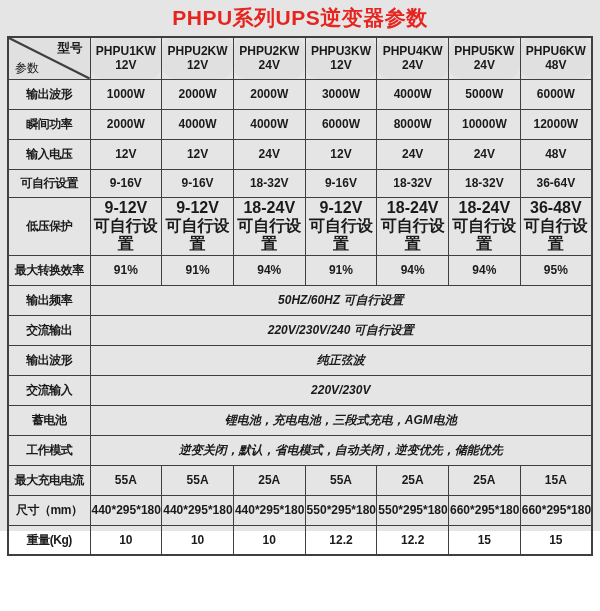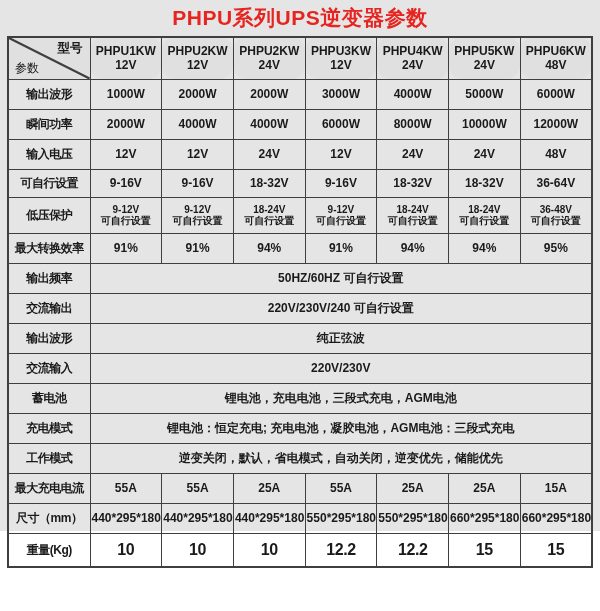--- a/index.html
+++ b/index.html
@@ -39,25 +39,25 @@
     line-height:1.2;
     white-space:pre-line;
     padding:1px 1px;
     overflow:hidden;
   }
   thead tr{height:42px;}
   th.model{font-size:11.5px;background:var(--header-bg);border-radius:14px;}
   tbody tr{height:30px;}
   tbody tr:nth-child(4){height:28px;}
   tbody tr:nth-child(5){height:36px;}
-  tbody tr:nth-child(5) td:not(.label){font-size:10px;line-height:1.15;text-align:center;}
+  tbody tr:nth-child(5) td:not(.label){font-size:16px;line-height:1.15;text-align:center;}
   tbody tr:nth-child(16),tbody tr:nth-child(17){height:34px;}
   tbody tr:nth-child(16) td:not(.label){font-size:16px;letter-spacing:-0.4px;}
   td.label{font-size:12.5px;letter-spacing:-0.5px;}
-  td.span{font-size:12.5px;}
+  td.span{font-size:12.5px;font-style:italic;}
   
   th.corner{
     background:var(--header-bg);
     position:relative;
     padding:0;
   }
   .corner-wrap{position:absolute;inset:0;}
   .corner-wrap svg{position:absolute;inset:0;width:100%;height:100%;}
   .corner-top{
     position:absolute;top:3px;right:7px;
@@ -196,24 +196,20 @@
         </tr>
         <tr>
           <td class="label">交流输入</td>
           <td colspan="7" class="span">220V/230V</td>
         </tr>
         <tr>
           <td class="label">蓄电池</td>
           <td colspan="7" class="span">锂电池，充电电池，三段式充电，AGM电池</td>
         </tr>
         <tr>
-          <td class="label">充电模式</td>
-          <td colspan="7" class="span">锂电池：恒定充电;  充电电池，凝胶电池，AGM电池：三段式充电</td>
-        </tr>
-        <tr>
           <td class="label">工作模式</td>
           <td colspan="7" class="span">逆变关闭，默认，省电模式，自动关闭，逆变优先，储能优先</td>
         </tr>
         <tr>
           <td class="label">最大充电电流</td>
           <td>55A</td>
           <td>55A</td>
           <td>25A</td>
           <td>55A</td>
           <td>25A</td>

